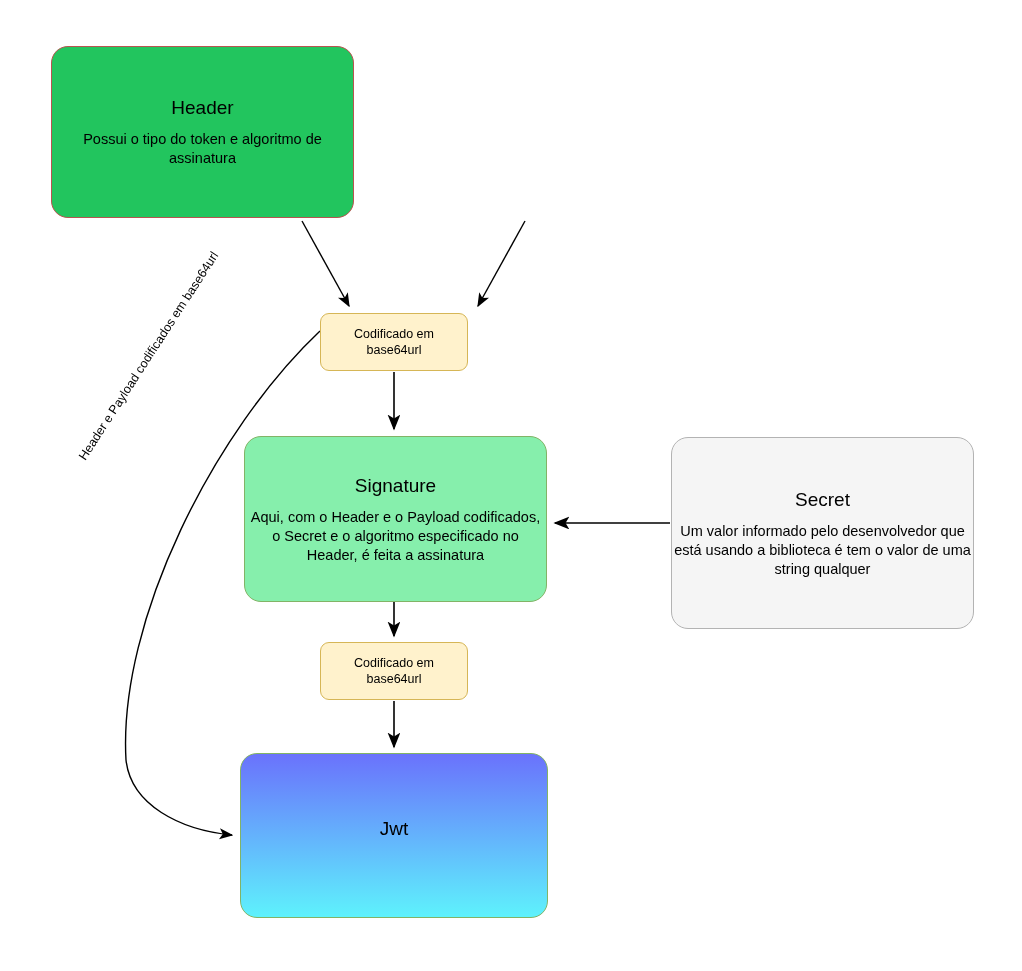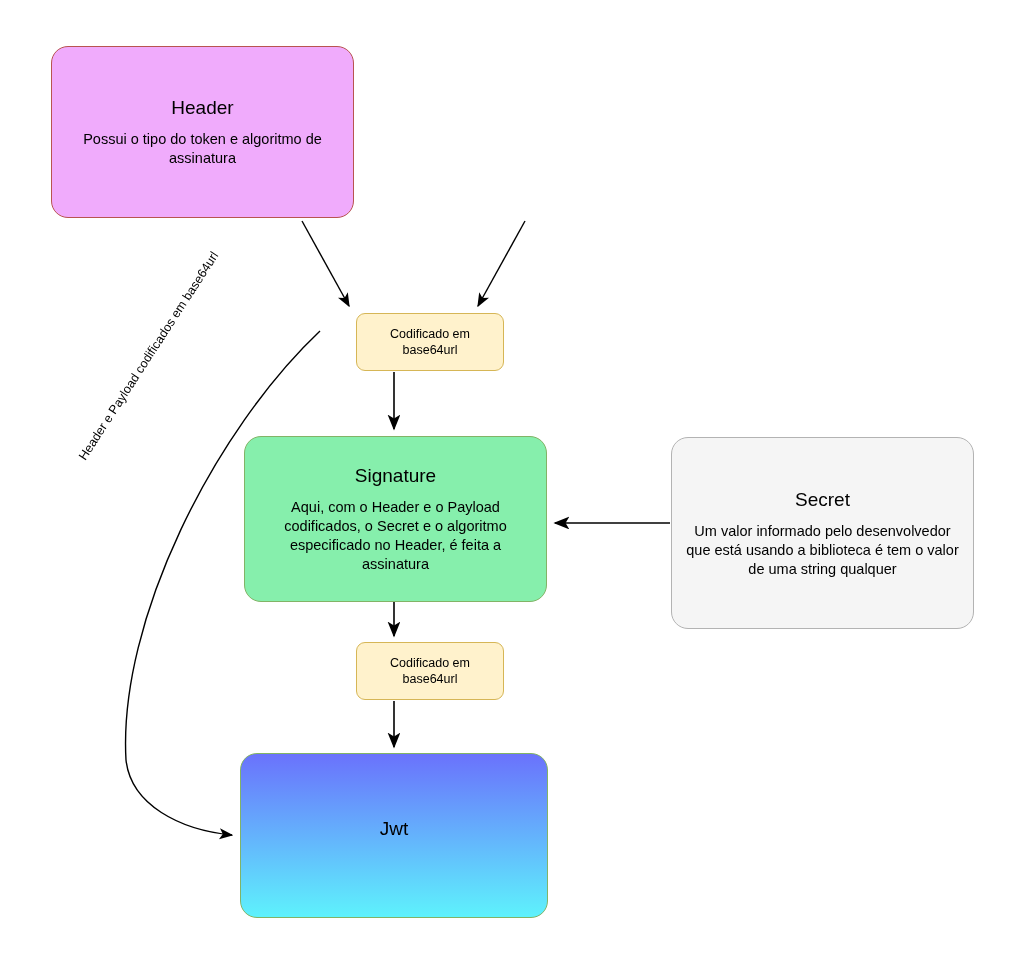--- a/index.html
+++ b/index.html
@@ -40,46 +40,45 @@
     border-width: 1px;
   }
   .node .title {
     font-size: 19px;
     line-height: 23px;
     margin-bottom: 11px;
   }
   .node .desc {
     font-size: 14.5px;
     line-height: 19px;
-    padding: 0 14px;
+    padding: 0 0;
   }
 
   
   #node-header {
     left: 51px; top: 46px;
     width: 303px; height: 172px;
-    background: #f0abfc;
+    background: #22c55e;
     border-color: #b85450;
     border-radius: 17px;
   }
   
   #node-payload {
     left: 424px; top: 46px;
     width: 303px; height: 172px;
     background: #e1d5e7;
     border-color: #9673a6;
     border-radius: 17px;
   }
   
   .node-b64 {
     width: 148px; height: 58px;
     background: #fff2cc;
     border-color: #d6b656;
     border-radius: 9px;
-    margin-left: 36px;
   }
   .node-b64 .desc {
     font-size: 12.5px;
     line-height: 16px;
     padding: 0 6px;
   }
   #node-b64-1 { left: 320px; top: 313px; }
   #node-b64-2 { left: 320px; top: 642px; }
 
   

